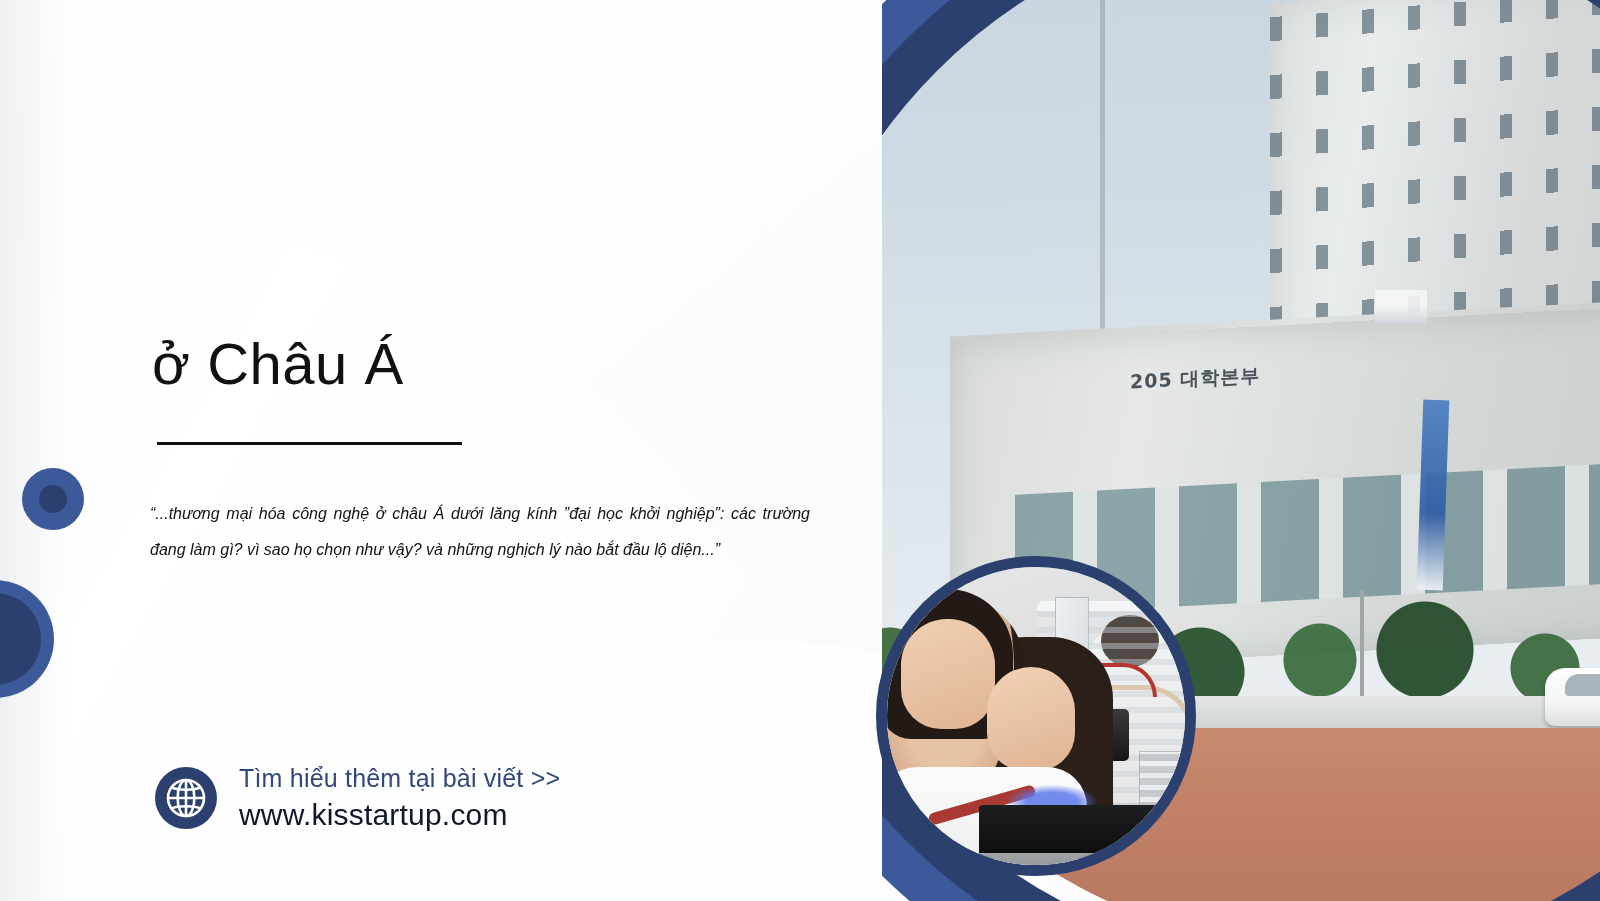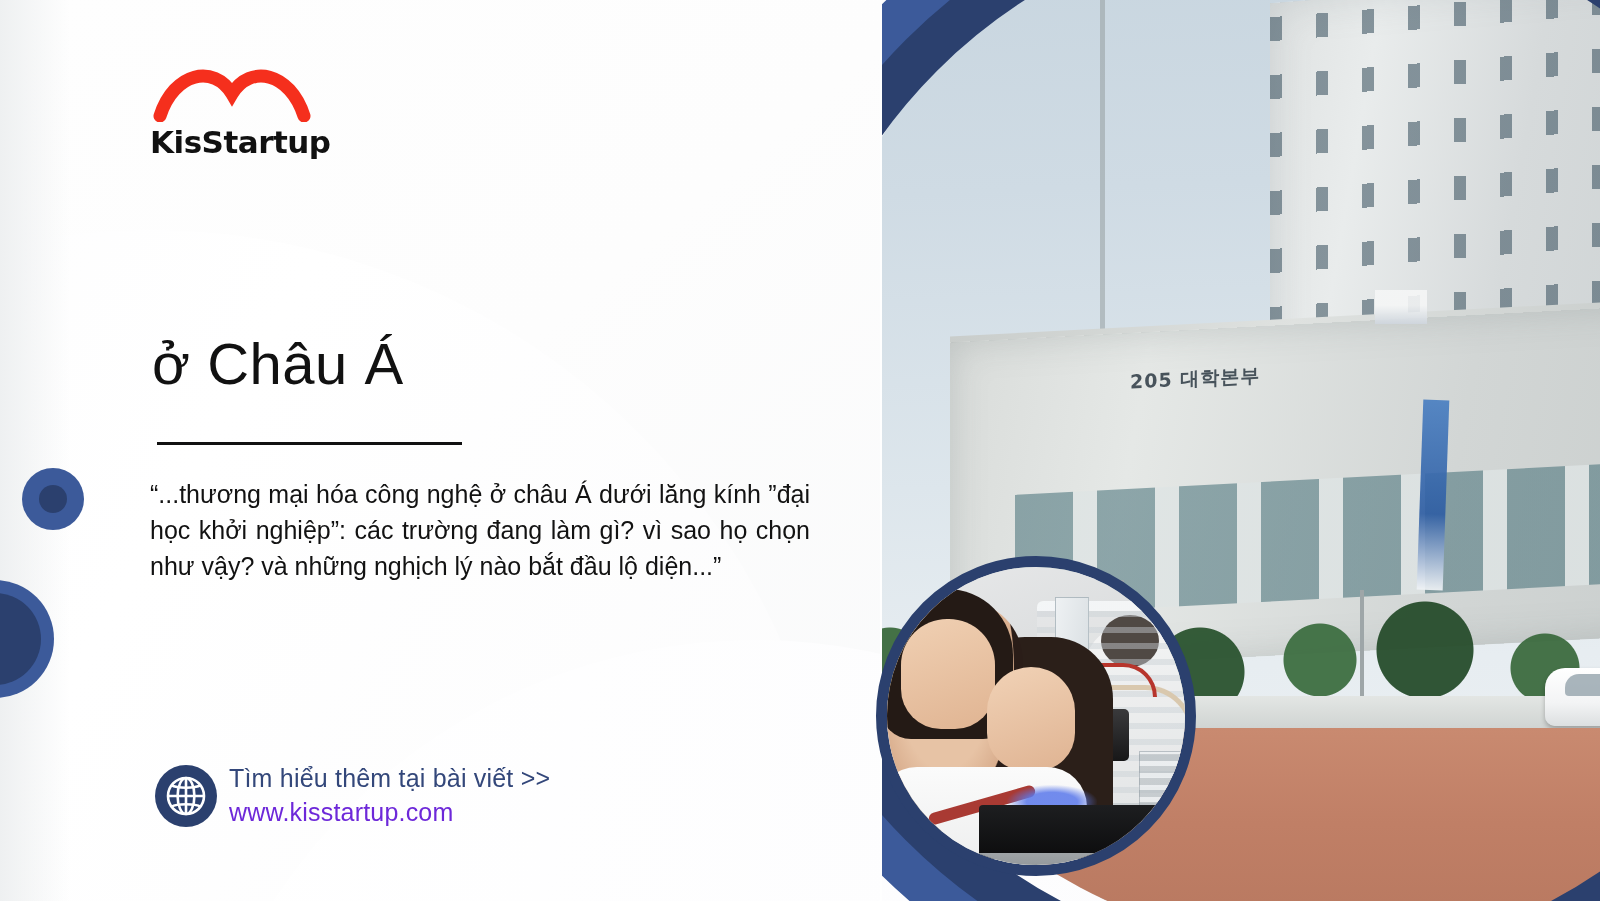--- a/index.html
+++ b/index.html
@@ -311,41 +311,41 @@
   .subhead{
     position:absolute; left:152px; top:330px;
     font-size:58px; font-weight:400; color:#111111;
     letter-spacing:.5px; white-space:nowrap;text-align:right;
   }
   .rule{
     position:absolute; left:157px; top:442px; width:305px; height:3px;
     background:#111111;
   }
   .quote{
-    position:absolute; left:150px; top:476px; width:660px;
-    font-size:25px; line-height:36px;
-    color:#121212;
+    position:absolute; left:150px; top:496px; width:660px;
+    font-size:16px; line-height:36px;
+    font-style:italic; color:#121212;
     text-align:justify;
     text-align-last:left;
   }
 
   .footer{
     position:absolute; left:155px; top:764px;
-    display:flex; align-items:center; gap:12px;
+    display:flex; align-items:center; gap:22px;
   }
   .globe{
     width:62px; height:62px; border-radius:50%; background:#2b406e;
     position:relative; flex:0 0 auto;
   }
   .footer-text{ display:flex; flex-direction:column; gap:5px; }
   .footer-cta{
     font-size:25px; color:#33477a; letter-spacing:.2px;
   }
   .footer-url{
-    font-size:25px; color:#6d28d9; letter-spacing:.2px;
+    font-size:30px; color:#0f172a; letter-spacing:.2px;
   }
 </style>
 </head>
 <body>
 
 <div id="stage">
 
   <div class="bg-base"></div>
   <div class="bg-swoosh-a"></div>
   <div class="bg-swoosh-b"></div>
@@ -398,26 +398,20 @@
     <div class="ip-blue-glow"></div>
     <div class="ip-base"></div>
     <div class="ip-table"></div>
   </div>
 
   <div class="dot-a"></div>
   <div class="dot-b"></div>
 
   <div class="content">
 
-    <div class="logo">
-      <svg class="logo-mark" width="176" height="62" viewBox="0 0 176 62">
-        <path d="M8 56 C 22 12, 62 4, 80 34 C 98 4, 138 12, 152 56" fill="none" stroke="#f52f1d" stroke-width="13" stroke-linecap="round"></path>
-      </svg>
-      <span class="logo-word">KisStartup</span>
-    </div>
 
     <h2 class="subhead">ở Châu Á</h2>
 
     <div class="rule"></div>
 
     <p class="quote">“...thương mại hóa công nghệ ở châu Á dưới lăng kính ”đại học khởi nghiệp”: các trường đang làm gì? vì sao họ chọn như vậy? và những nghịch lý nào bắt đầu lộ diện...”</p>
 
     <div class="footer">
       <span class="globe">
         <svg width="62" height="62" viewBox="0 0 62 62">

